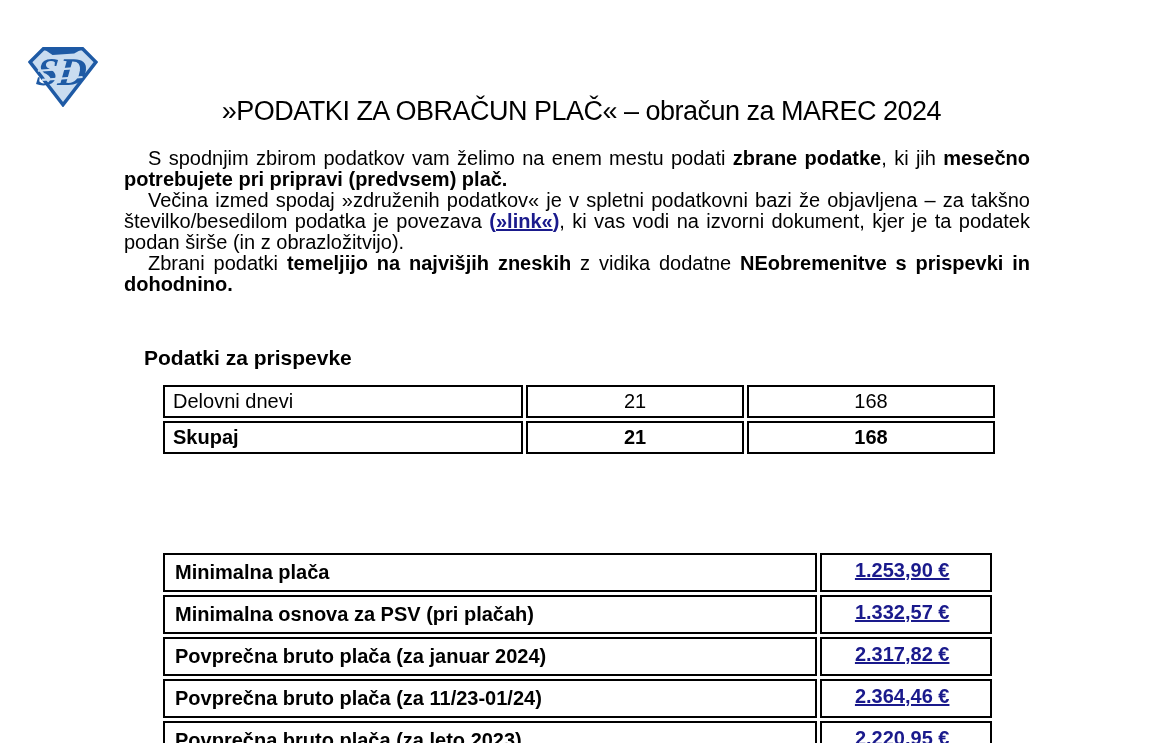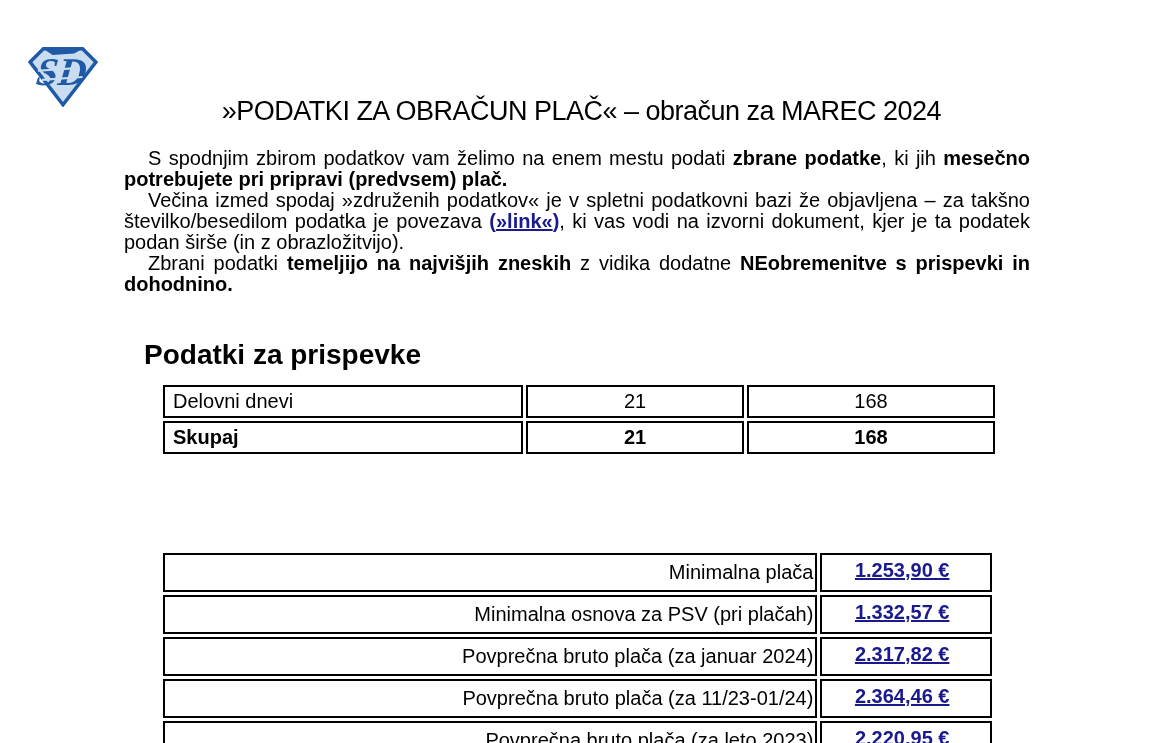--- a/index.html
+++ b/index.html
@@ -20,40 +20,40 @@
   }
   .body-text {
     position:absolute; left:124px; top:148px; width:906px;
     font-size:20px; line-height:21px; text-align:justify;
   }
   .body-text p { text-indent:24px; }
   .b { font-weight:bold; }
   .linkish { color:#1a1a8c; font-weight:bold; text-decoration:none; }
   .linkish-u { color:#1a1a8c; font-weight:bold; text-decoration:underline; cursor:pointer; }
   .section-heading {
-    position:absolute; left:144px; top:339px;
-    font-size:28px; font-weight:bold;
+    position:absolute; left:144px; top:346px;
+    font-size:21px; font-weight:bold;
   }
   table { border-collapse:separate; border-spacing:3px; }
   td { border:2px solid #000; font-size:20px; vertical-align:middle; }
   .hours-table { position:absolute; left:160px; top:382px; width:838px; table-layout:fixed; }
   .hours-table .c1 { width:360px; }
   .hours-table .c2 { width:218px; }
   .hours-table .c3 { width:248px; }
   .hours-table td.hdr {
     background:#e7e7e7; font-weight:bold; text-align:center;
     font-size:19px; line-height:23px; height:50px; padding:2px 4px;
   }
   .hours-table td.lbl { padding:3px 2px 3px 8px; height:30px; }
   .hours-table td.num { text-align:center; padding:3px 2px; }
   .hours-table tr.total td { font-weight:bold; }
   .amounts-table { position:absolute; left:160px; top:550px; width:835px; table-layout:fixed; }
   .amounts-table .c1 { width:652px; }
   .amounts-table .c2 { width:171px; }
-  .amounts-table td.lbl { font-weight:normal; padding:4px 2px 4px 10px; height:30px;text-align:right; }
+  .amounts-table td.lbl { font-weight:bold; padding:4px 2px 4px 10px; height:30px; }
   .amounts-table td.val { text-align:center; padding:4px 10px 8px 2px; }
   .amounts-table td.val span { color:#1a1a8c; font-weight:bold; text-decoration:underline; cursor:pointer; }
 </style>
 </head>
 <body>
 
 <div class="page">
 
   <div class="logo">
     <svg width="70" height="62" viewBox="0 0 100 88">

